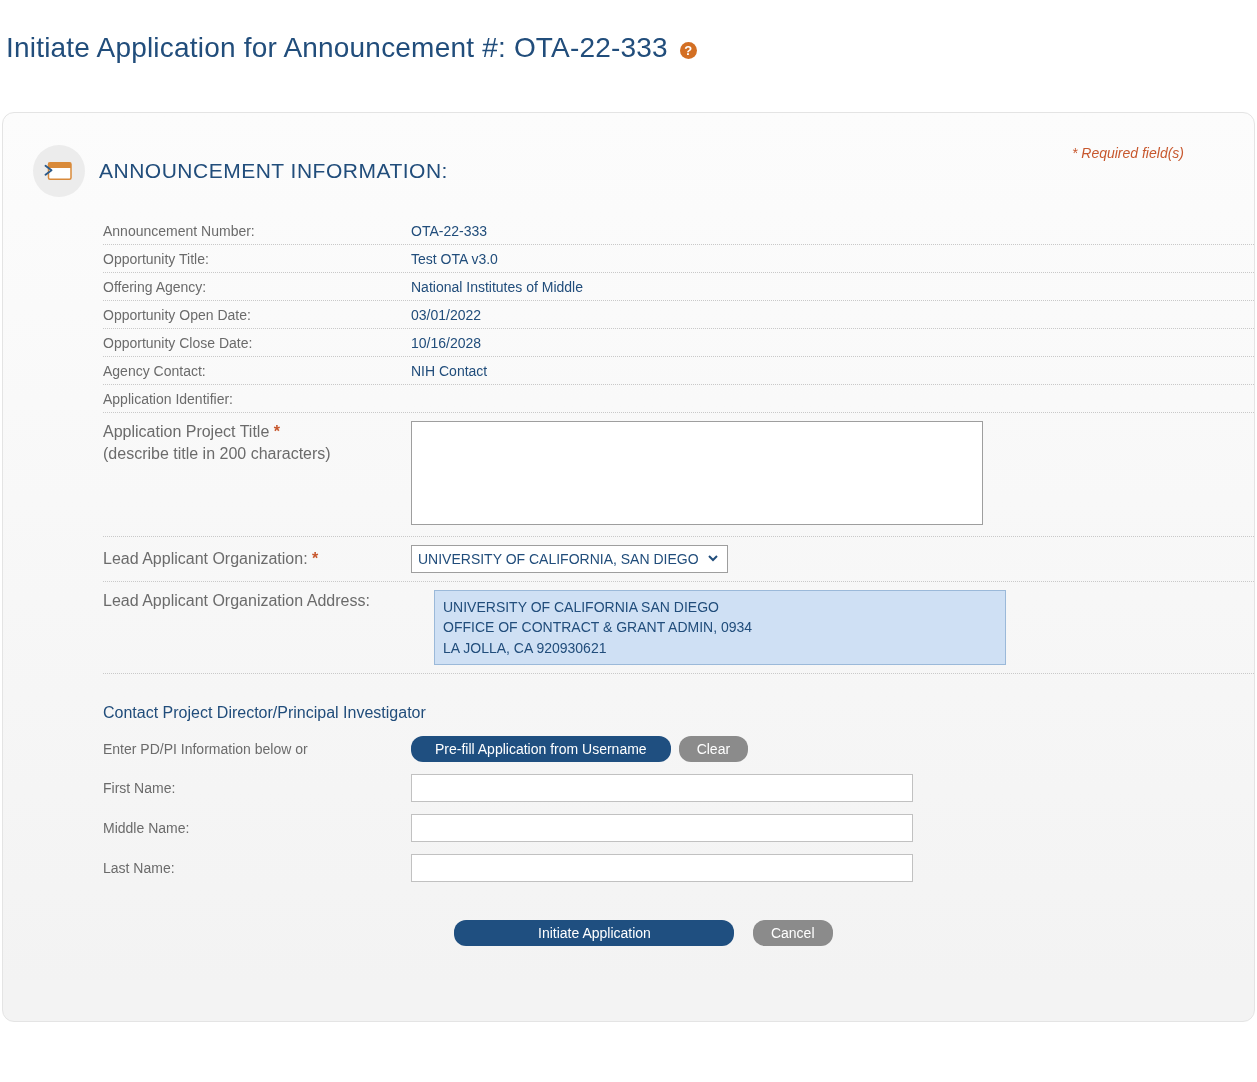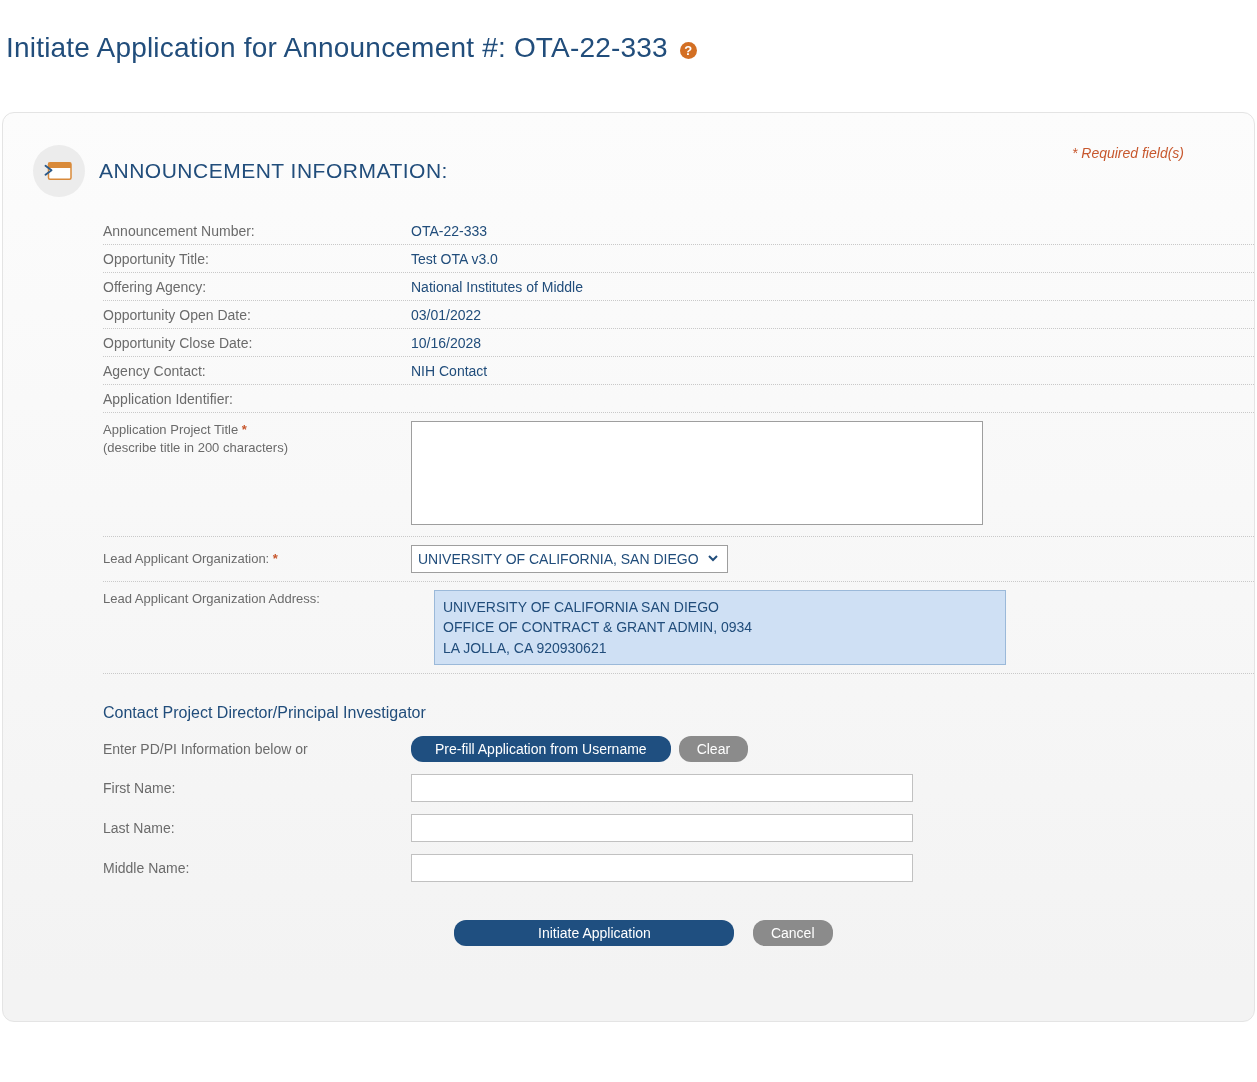--- a/index.html
+++ b/index.html
@@ -99,21 +99,21 @@
     display: flex;
     border-bottom: 1px dotted #c9c9c9;
     padding: 8px 0 8px 0;
     font-size: 14px;
   }
   .form-row .field-label {
     width: 308px;
     flex-shrink: 0;
     color: #6b6b6b;
     line-height: 1.35;
-    font-size: 13px;
+    font-size: 16px;
   }
   .req { color: #c7572d; font-weight: 700; }
   textarea.big {
     width: 572px;
     height: 104px;
     border: 1px solid #9e9e9e;
     resize: none;
     font-family: inherit;
     font-size: 14px;
     padding: 4px;
@@ -296,26 +296,26 @@
       <button class="btn btn-grey">Clear</button>
     </div>
   </div>
 
   <div class="sub-row">
     <div class="sub-label">First Name:</div>
     <input type="text" class="text" value="" style="">
   </div>
 
   <div class="sub-row">
+    <div class="sub-label">Middle Name:</div>
+    <input type="text" class="text" value="" style="">
+  </div>
+
+  <div class="sub-row">
     <div class="sub-label">Last Name:</div>
-    <input type="text" class="text" value="" style="">
-  </div>
-
-  <div class="sub-row">
-    <div class="sub-label">Middle Name:</div>
     <input type="text" class="text" value="" style="">
   </div>
 
   <div class="action-row">
     <button class="btn btn-primary-wide">Initiate Application</button>
     <button class="btn btn-grey" style="min-width:70px;">Cancel</button>
   </div>
 
 </div>
 

